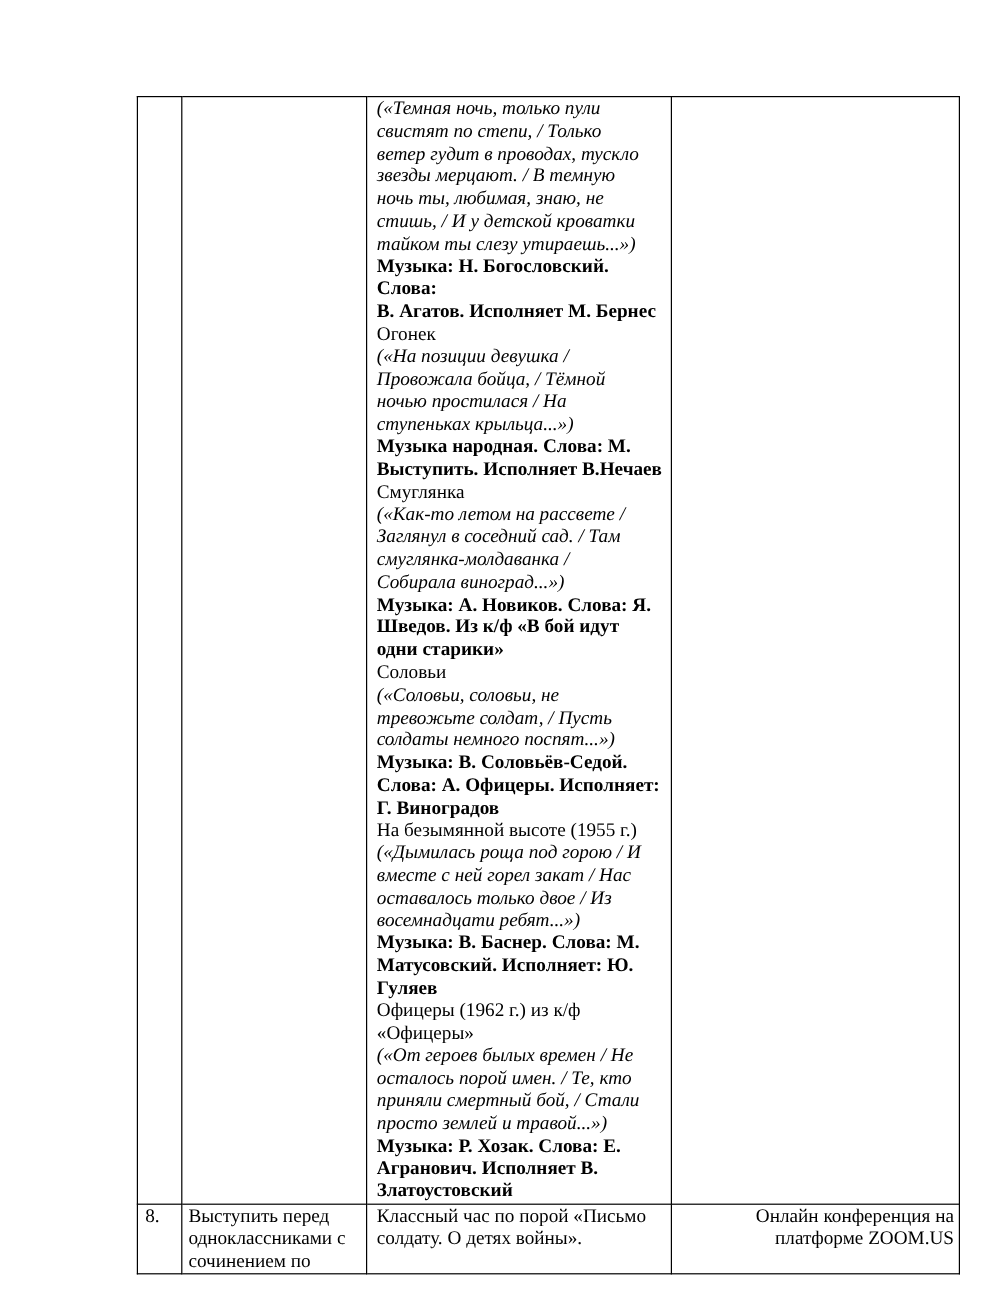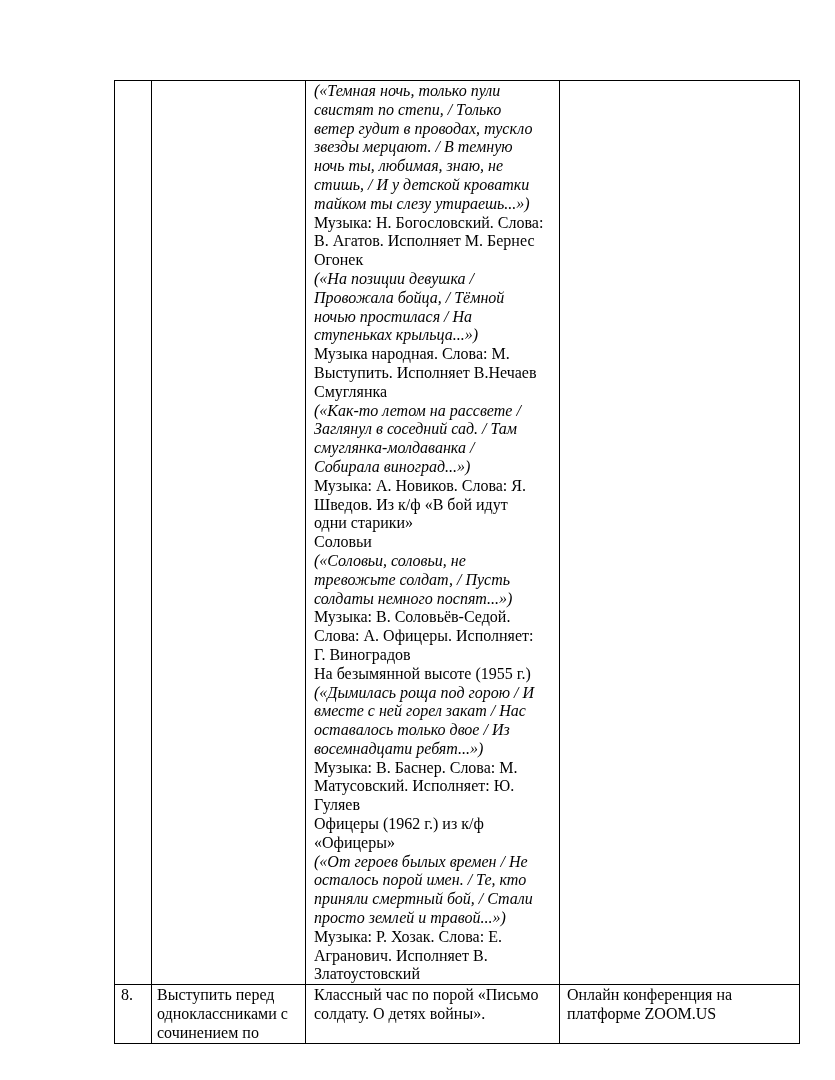--- a/index.html
+++ b/index.html
@@ -38,21 +38,21 @@
   .col-main   { width: 254px; }
   .col-format { width: 240px; }
 
   tr.row-cont { height: 903px; }
   tr.row-last { height: 57px;  }
 
   td.content-cell { padding: 1px 6px 0 8px; }
   td.content-cell > div { white-space: pre-line; }
   td.content-cell > div.italic  { font-style: italic; }
   td.content-cell > div.bold    { font-weight: normal; }
-  td.content-cell > div.regular { font-style: normal; font-weight: normal; }
+  td.content-cell > div.regular { font-style: normal; font-weight: bold; }
 
   td.pre { white-space: pre-line; }
   td.num-cell { padding-left: 6px; }
 </style>
 </head>
 <body>
 
 <table class="doc-table">
   <colgroup>
     <col class="col-num">
@@ -116,17 +116,17 @@
       </td>
       <td></td>
     </tr>
     <tr class="row-last">
       <td class="num-cell">8.</td>
       <td class="pre">Выступить перед
 одноклассниками с
 сочинением по</td>
       <td class="pre content-pad" style="padding-left:8px;">Классный час по порой «Письмо
 солдату. О детях войны».</td>
-      <td class="pre" style="padding-left:7px;">Онлайн конференция на
+      <td class="pre" style="padding-left:7px;text-align:right;">Онлайн конференция на
 платформе ZOOM.US</td>
     </tr>
   </tbody>
 </table>
 
 </body></html>

